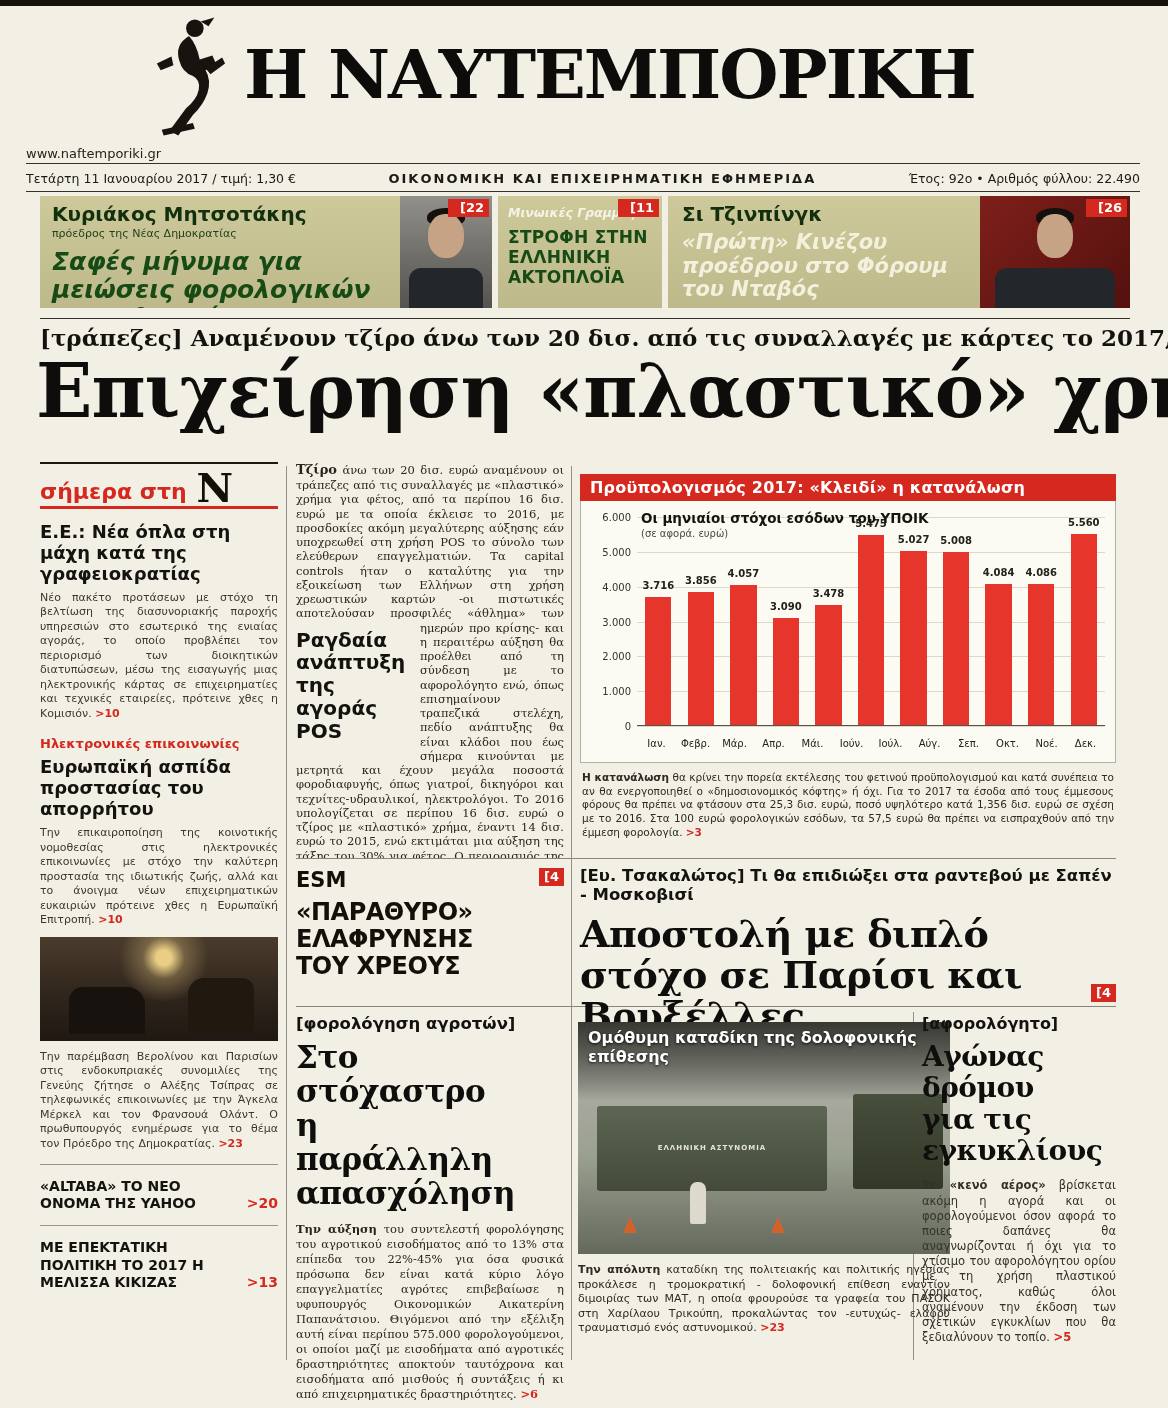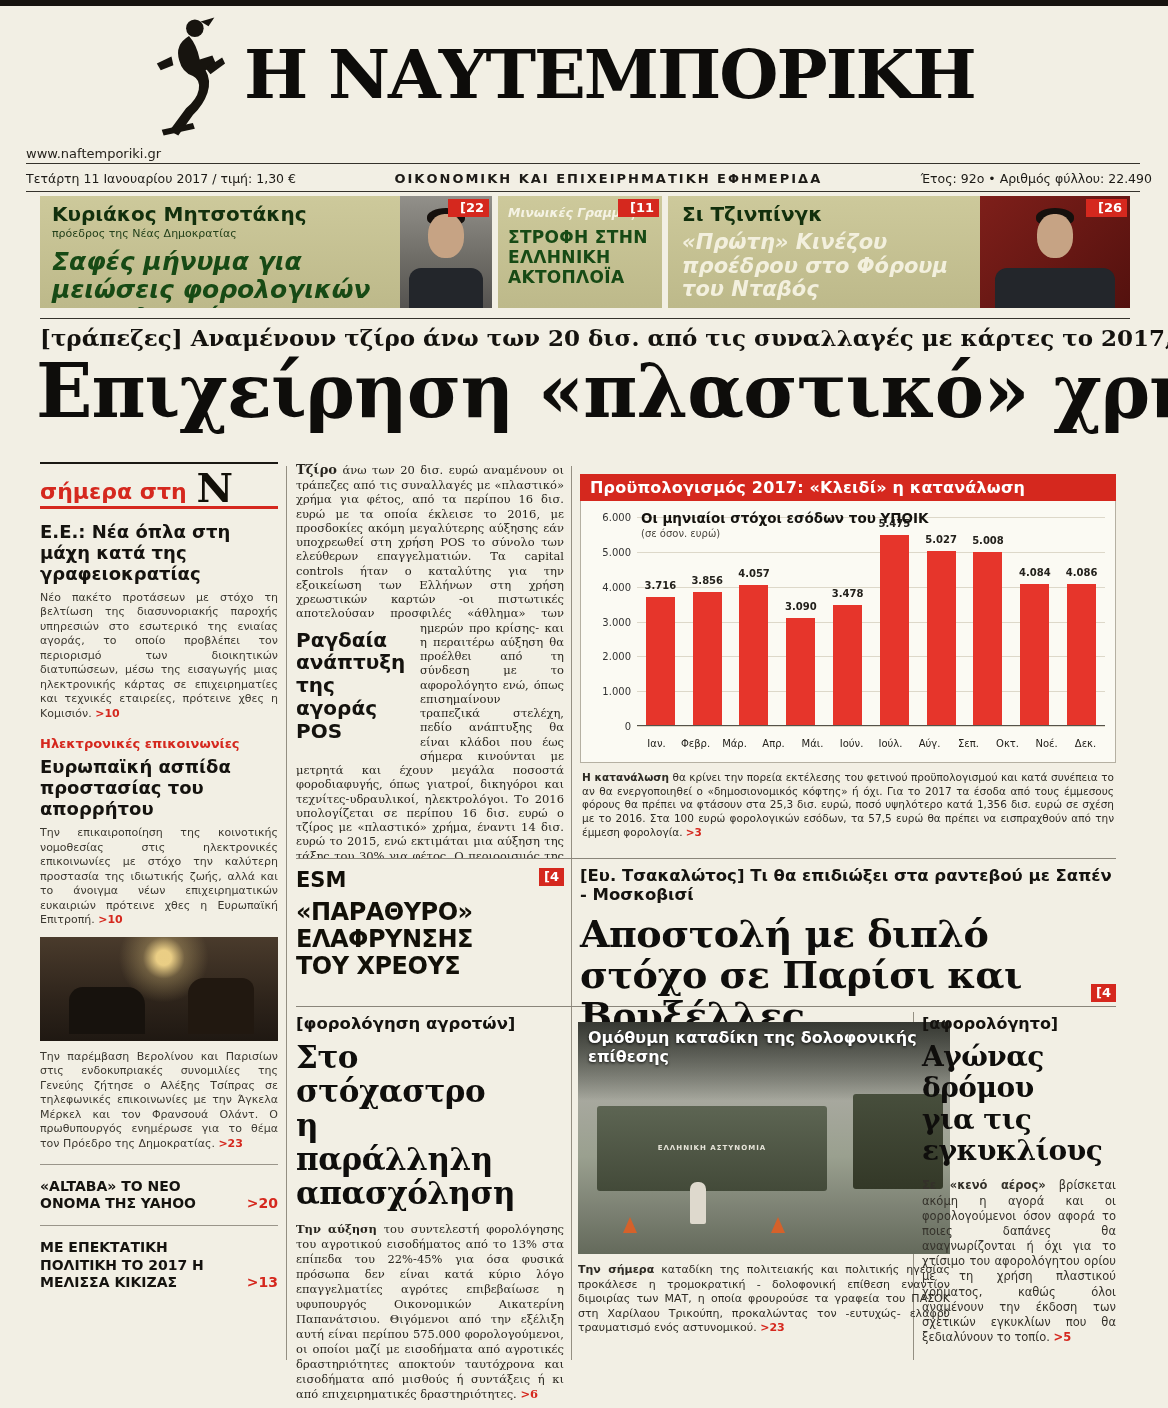--- a/index.html
+++ b/index.html
@@ -7,21 +7,21 @@
   #page{position:relative;width:1168px;height:1408px;background:#f2efe4;overflow:hidden;margin:0 auto;color:#1c1a15;}
   .scan-top{position:absolute;top:0;left:0;right:0;height:6px;background:#16130f;}
   .serif{font-family:"DejaVu Serif",serif;}
 
   
   .hermes{position:absolute;left:150px;top:14px;width:78px;height:130px;}
   .mast-title{position:absolute;left:244px;top:34px;width:680px;text-align:center;
     font-family:"DejaVu Serif",serif;font-weight:bold;font-size:68px;letter-spacing:-2px;color:#0d0c0a;white-space:nowrap;}
   .mast-url{position:absolute;left:26px;top:146px;font-size:13px;color:#26231d;}
   .hrule{position:absolute;height:1px;background:#35322b;}
-  .mast-row{position:absolute;left:26px;right:16px;top:167px;height:22px;display:flex;align-items:center;justify-content:space-between;font-size:12.5px;color:#1c1a16;}
+  .mast-row{position:absolute;left:26px;right:28px;top:167px;height:22px;display:flex;align-items:center;justify-content:space-between;font-size:12.5px;color:#1c1a16;}
   .mast-sub{font-weight:bold;letter-spacing:2px;font-size:13px;}
 
   
   .teaser{position:absolute;top:196px;height:112px;background:linear-gradient(#cdc99b,#bdb98a);overflow:hidden;}
   .t1{left:40px;width:452px;padding:8px 100px 8px 12px;}
   .t2{left:498px;width:164px;padding:9px 10px;}
   .t3{left:668px;width:462px;padding:8px 160px 8px 14px;}
   .badge{background:#d5281e;color:#fff;font-weight:bold;font-size:13px;padding:1px 5px;line-height:1.25;display:inline-block;}
   .teaser .badge{position:absolute;top:3px;right:3px;z-index:4;padding-left:12px;}
   .t-name{font-weight:bold;font-size:20px;color:#12300d;line-height:1.05;}
@@ -230,21 +230,21 @@
     <span class="lead">Τζίρο</span><span> άνω των 20 δισ. ευρώ αναμένουν οι τράπεζες από τις συναλλαγές με «πλαστικό» χρήμα για φέτος, από τα περίπου 16 δισ. ευρώ με τα οποία έκλεισε το 2016, με προσδοκίες ακόμη μεγαλύτερης αύξησης εάν υποχρεωθεί στη χρήση POS το σύνολο των ελεύθερων επαγγελματιών. Τα capital controls ήταν ο καταλύτης για την εξοικείωση των Ελλήνων στη χρήση χρεωστικών καρτών -οι πιστωτικές αποτελούσαν προσφιλές «άθλημα» των ημερών</span>
     <div class="inset">Ραγδαία ανάπτυξη της αγοράς POS</div>
     <span>προ κρίσης- και η περαιτέρω αύξηση θα προέλθει από τη σύνδεση με το αφορολόγητο ενώ, όπως επισημαίνουν τραπεζικά στελέχη, πεδίο ανάπτυξης θα είναι κλάδοι που έως σήμερα κινούνται με μετρητά και έχουν μεγάλα ποσοστά φοροδιαφυγής, όπως γιατροί, δικηγόροι και τεχνίτες-υδραυλικοί, ηλεκτρολόγοι. Το 2016 υπολογίζεται σε περίπου 16 δισ. ευρώ ο τζίρος με «πλαστικό» χρήμα, έναντι 14 δισ. ευρώ το 2015, ενώ εκτιμάται μια αύξηση της τάξης του 30% για φέτος. Ο περιορισμός της χρήσης μετρητών ήταν ζητούμενο για την τραπεζική αγορά επί σειρά ετών και μέσω του «εξαναγκασμού» έλεω κεφαλαιακών ελέγχων λειτούργησε τελικώς προς αυτή την κατεύθυνση.</span>
     
   </div>
 
   <div class="chartbox">
     <div class="chart-header">Προϋπολογισμός 2017:  «Κλειδί» η κατανάλωση</div>
     <div class="chart-panel">
       <div class="chart-title">Οι μηνιαίοι στόχοι εσόδων του ΥΠΟΙΚ</div>
-      <div class="chart-sub">(σε όσον. ευρώ)</div>
+      <div class="chart-sub">(σε αφορά. ευρώ)</div>
       <div class="plot">
         <div>
             <div class="gline" style="top: 0%;"></div>
             <div class="gline" style="top: 16.6667%;"></div>
             <div class="gline" style="top: 33.3333%;"></div>
             <div class="gline" style="top: 50%;"></div>
             <div class="gline" style="top: 66.6667%;"></div>
             <div class="gline" style="top: 83.3333%;"></div>
             <div class="gline" style="top: 100%;"></div>
           </div>
@@ -291,20 +291,24 @@
               <div class="bar" style="height: 83.4667%; background: rgb(230, 53, 43);"></div>
             </div>
             <div class="bcol">
               <div class="bval">4.084</div>
               <div class="bar" style="height: 68.0667%; background: rgb(230, 53, 43);"></div>
             </div>
             <div class="bcol">
               <div class="bval">4.086</div>
               <div class="bar" style="height: 68.1%; background: rgb(230, 53, 43);"></div>
             </div>
+            <div class="bcol">
+              <div class="bval">5.560</div>
+              <div class="bar" style="height: 92.6667%; background: rgb(230, 53, 43);"></div>
+            </div>
           </div>
         <div class="baseline"></div>
       </div>
       <div class="months">
           <div class="mlab">Ιαν.</div>
           <div class="mlab">Φεβρ.</div>
           <div class="mlab">Μάρ.</div>
           <div class="mlab">Απρ.</div>
           <div class="mlab">Μάι.</div>
           <div class="mlab">Ιούν.</div>
@@ -350,21 +354,21 @@
       <div class="police-headline">Ομόθυμη καταδίκη της δολοφονικής επίθεσης</div>
       <div class="bus">
         <span class="bus-label">ΕΛΛΗΝΙΚΗ ΑΣΤΥΝΟΜΙΑ</span>
       </div>
       <div class="bus2"></div>
       <div class="figure-white"></div>
       <div class="cone c1"></div>
       <div class="cone c2"></div>
     </div>
     <div class="police-caption">
-      <span class="lead">Την σήμερα</span><span> καταδίκη της πολιτειακής και πολιτικής ηγεσίας προκάλεσε η τρομοκρατική - δολοφονική επίθεση εναντίον διμοιρίας των ΜΑΤ, η οποία φρουρούσε τα γραφεία του ΠΑΣΟΚ στη Χαρίλαου Τρικούπη, προκαλώντας τον -ευτυχώς- ελαφρύ τραυματισμό ενός αστυνομικού.</span>
+      <span class="lead">Την απόλυτη</span><span> καταδίκη της πολιτειακής και πολιτικής ηγεσίας προκάλεσε η τρομοκρατική - δολοφονική επίθεση εναντίον διμοιρίας των ΜΑΤ, η οποία φρουρούσε τα γραφεία του ΠΑΣΟΚ στη Χαρίλαου Τρικούπη, προκαλώντας τον -ευτυχώς- ελαφρύ τραυματισμό ενός αστυνομικού.</span>
       <span class="pageref">&gt;23</span>
     </div>
   </div>
 
   <div class="untx">
     <div class="story-tag" style="font-size:16px">[αφορολόγητο]</div>
     <div class="untx-headline">Αγώνας δρόμου για τις εγκυκλίους</div>
     <div class="untx-body">
       <span class="lead">Σε «κενό αέρος»</span><span> βρίσκεται ακόμη η αγορά και οι φορολογούμενοι όσον αφορά το ποιες δαπάνες θα αναγνωρίζονται ή όχι για το χτίσιμο του αφορολόγητου ορίου με τη χρήση πλαστικού χρήματος, καθώς όλοι αναμένουν την έκδοση των σχετικών εγκυκλίων που θα ξεδιαλύνουν το τοπίο.</span>
       <span class="pageref">&gt;5</span>

